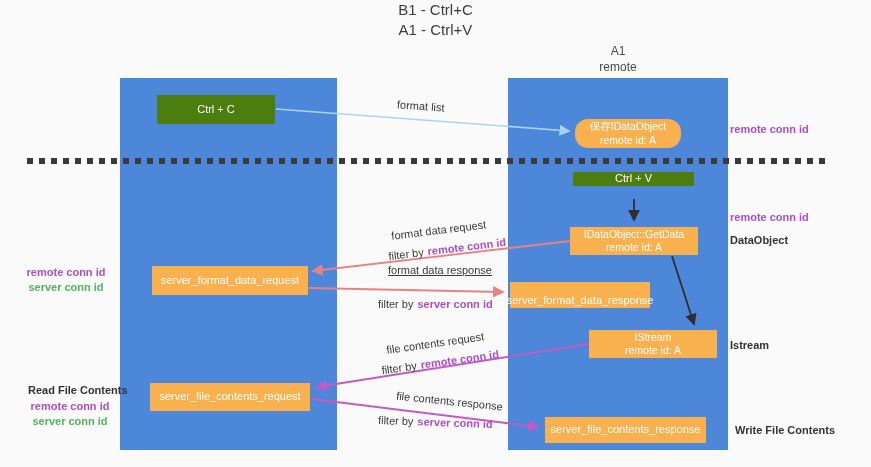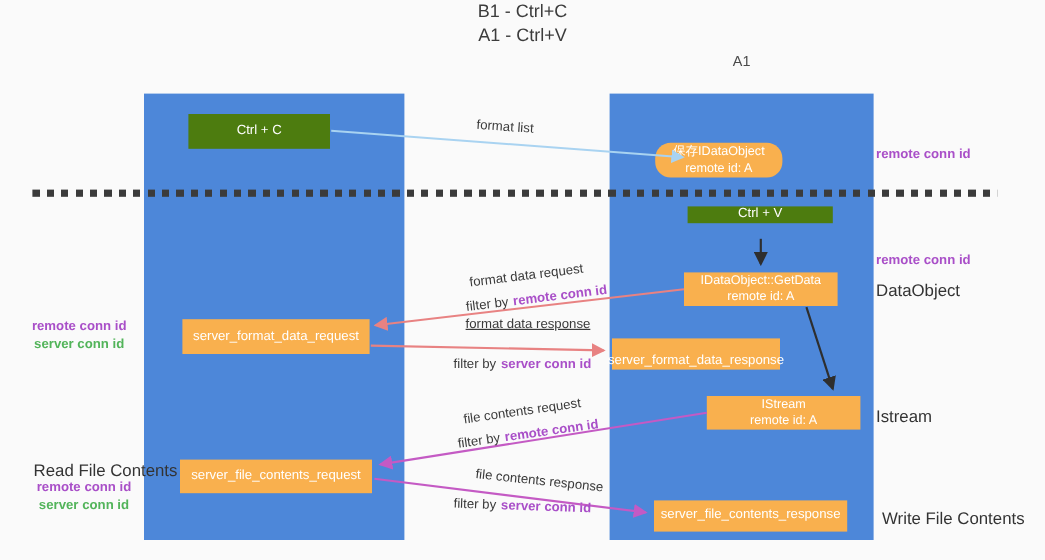--- a/index.html
+++ b/index.html
@@ -17,48 +17,49 @@
     background:repeating-linear-gradient(90deg,#3b3b3b 0 6px,transparent 6px 12px);}
   .box{display:flex;flex-direction:column;align-items:center;justify-content:center;
     color:#fff;font-size:11px;line-height:1.25;text-align:center;z-index:4;white-space:nowrap;}
   .green{background:#4d7c0f;}
   .orange{background:#f9b04e;}
   .box .sub{font-size:10.5px;}
   svg.arrows{left:0;top:0;z-index:5;pointer-events:none;}
   .lbl{font-size:11px;color:#3a3a3a;white-space:nowrap;z-index:6;}
   .bold-purple{color:#a94fc8;font-weight:bold;}
   .bold-green{color:#52b45a;font-weight:bold;}
-  .plain{color:#333;font-size:14px;}
+  .plain{color:#333;font-size:11px;font-weight:bold;}
   .filter .pre{margin-right:4px;}
   .stack{text-align:center;font-size:11px;line-height:1.35;}
 </style>
 </head>
 <body>
 
 <div class="canvas">
 
   <div class="abs title">
     <div>B1 - Ctrl+C</div>
     <div>A1 - Ctrl+V</div>
   </div>
 
   <div class="abs col-header" style="left:508px;width:220px;">
     <div>A1</div>
+    <div>remote</div>
   </div>
 
   <div class="abs lifeline" style="left:120px;width:217px;"></div>
   <div class="abs lifeline" style="left:508px;width:220px;"></div>
 
   <div class="abs dashline"></div>
 
   <div class="abs box green" style="left:157px;top:95px;width:118px;height:29px;">
     <span>Ctrl + C</span>
   </div>
 
-  <div class="abs box orange" style="left:546px;top:119px;width:106px;height:29px;border-radius:13px;">
+  <div class="abs box orange" style="left:575px;top:119px;width:106px;height:29px;border-radius:13px;">
     <span class="sub">保存IDataObject</span>
     <span class="sub">remote id: A</span>
   </div>
 
   <div class="abs box green" style="left:573px;top:172px;width:121px;height:14px;">
     <span>Ctrl + V</span>
   </div>
 
   <div class="abs box orange" style="left:570px;top:227px;width:128px;height:28px;">
     <span class="sub">IDataObject::GetData</span>

